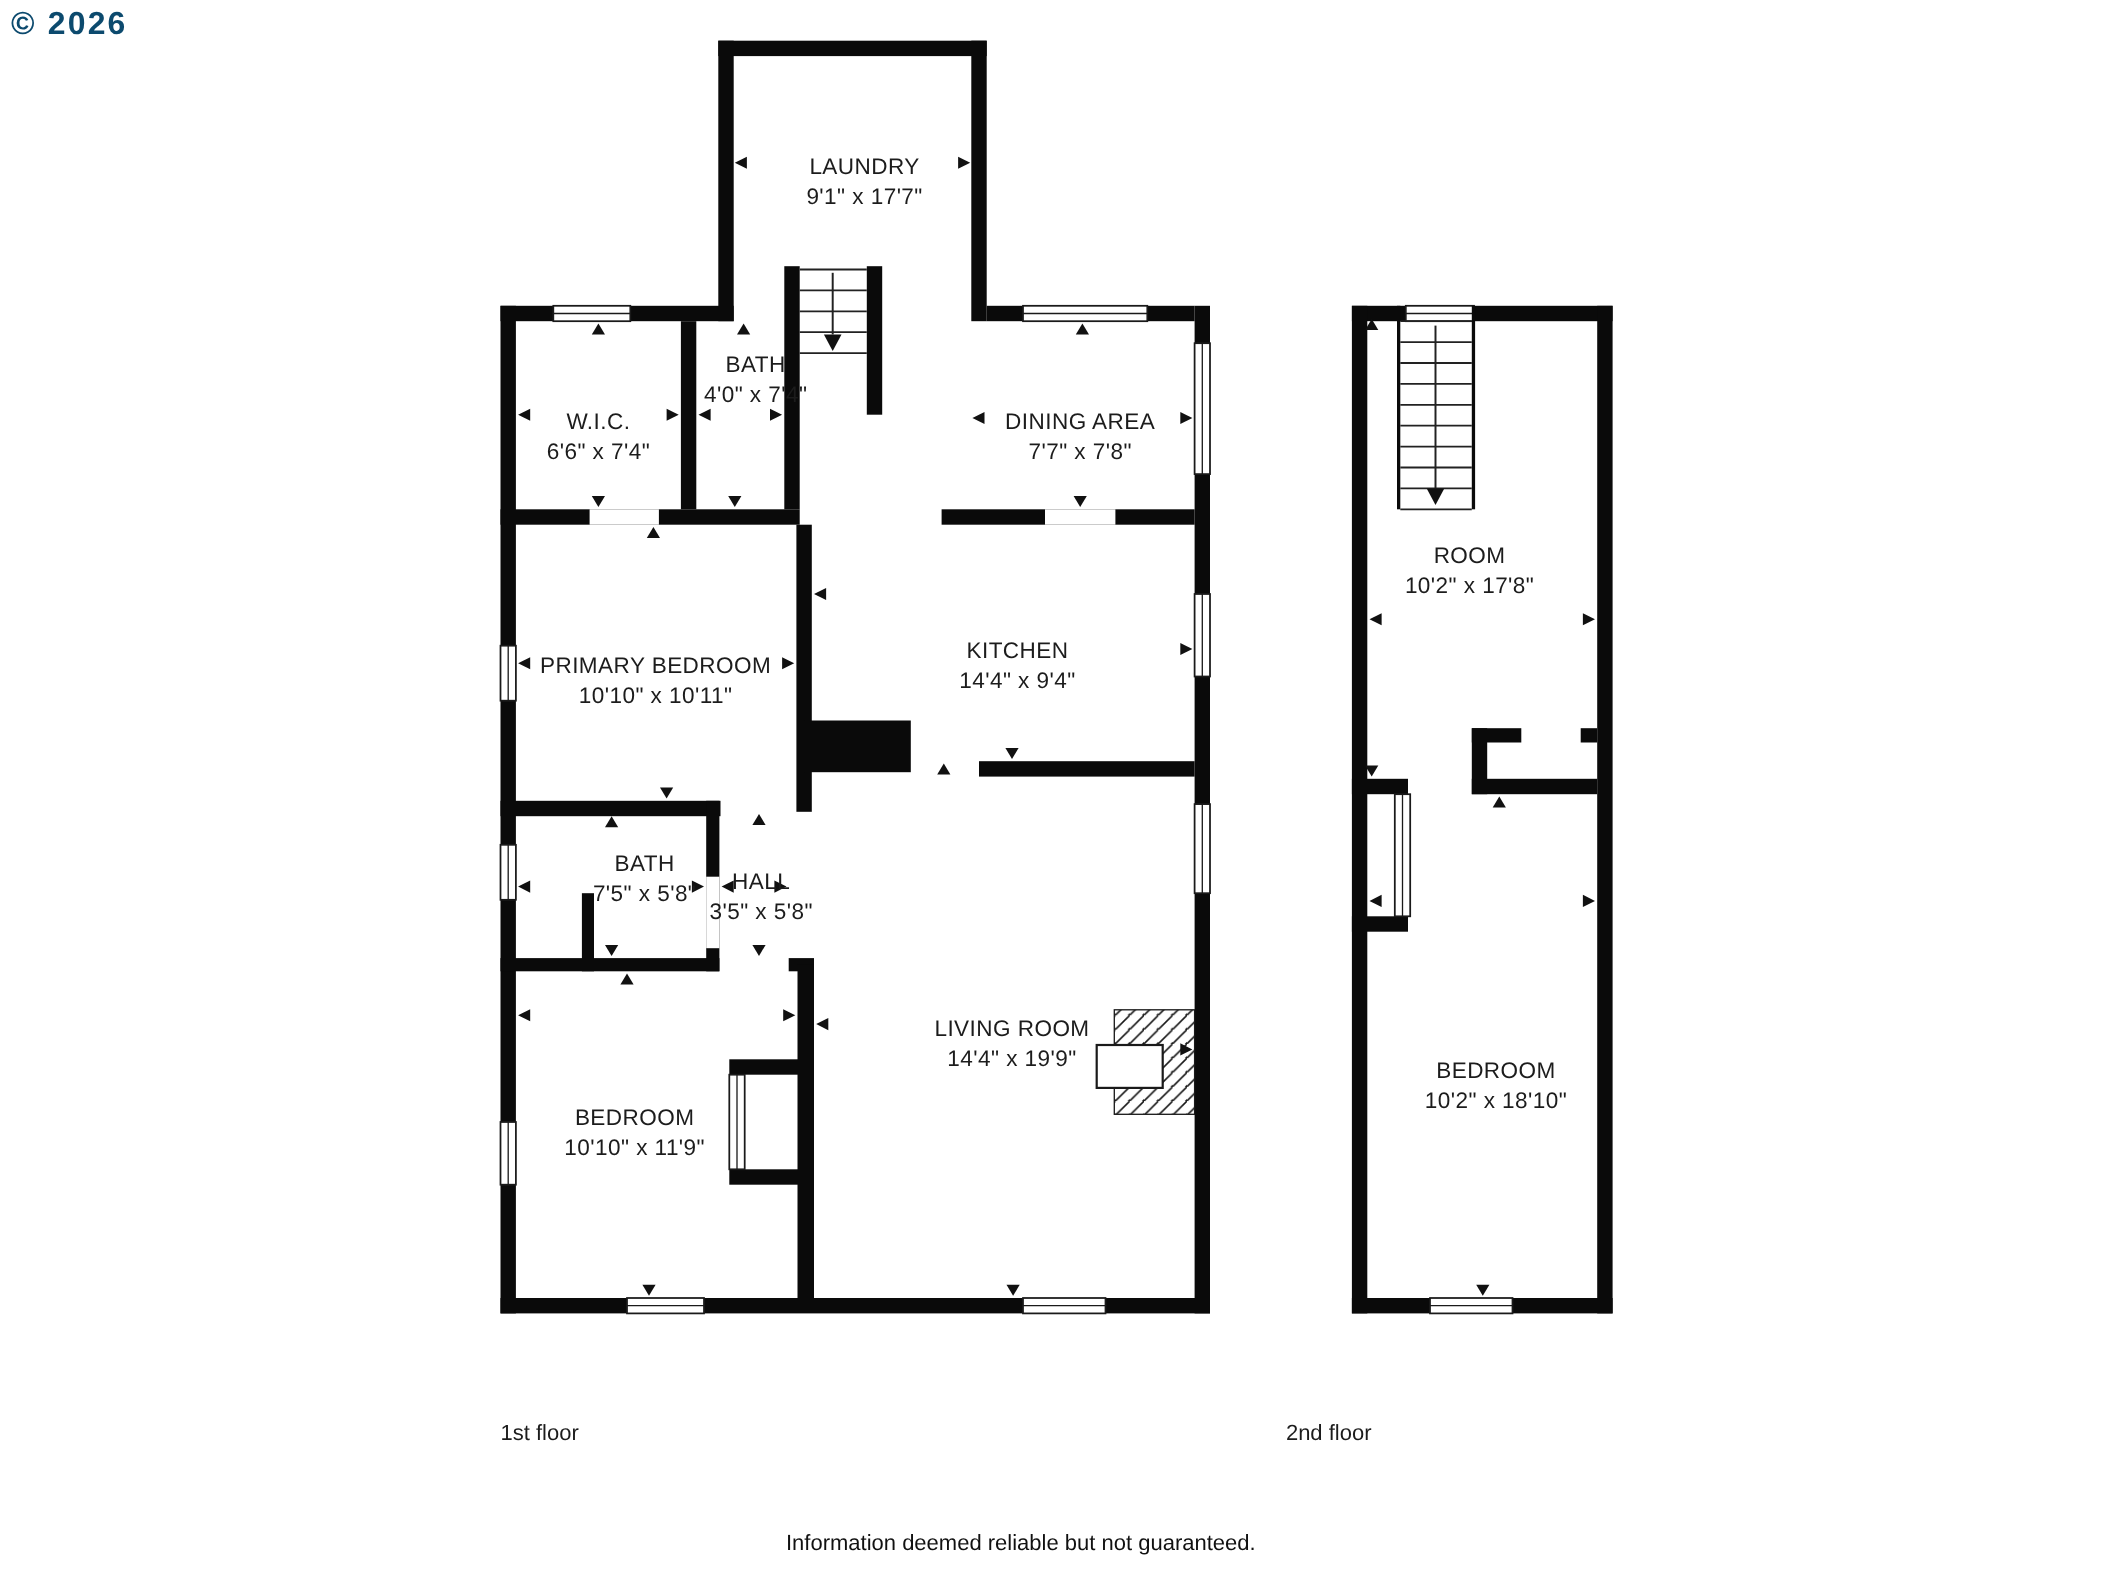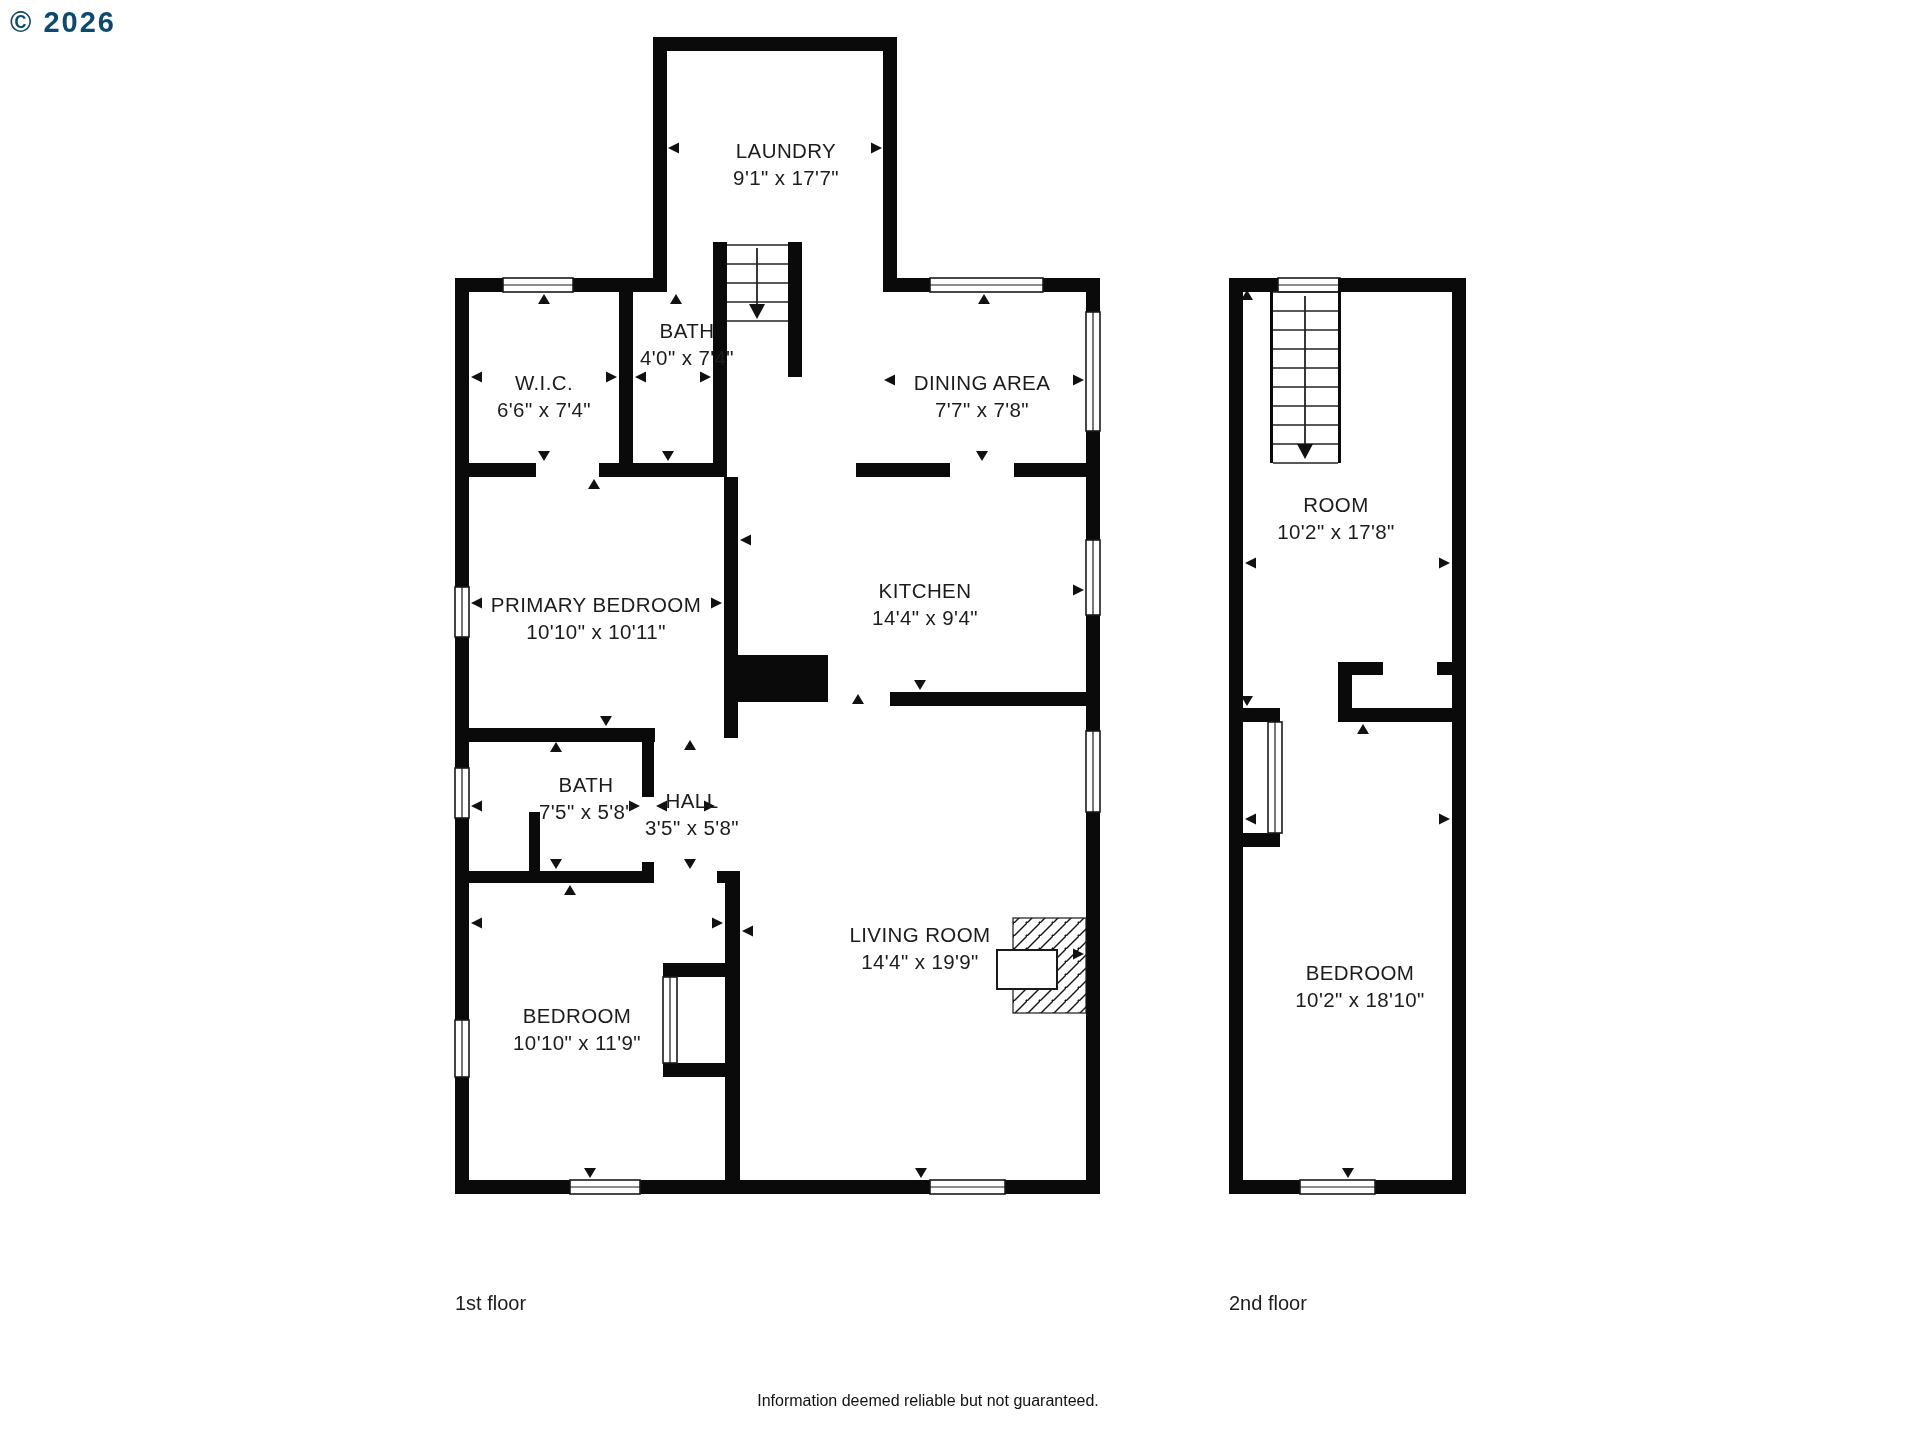--- a/index.html
+++ b/index.html
@@ -3,23 +3,23 @@
 <meta charset="utf-8">
 <style>
   html,body{margin:0;padding:0;background:#ffffff;}
   body{width:1920px;height:1440px;position:relative;font-family:"Liberation Sans",sans-serif;}
   .sheet{position:absolute;inset:0;background:#ffffff;overflow:hidden;}
   #plan{position:absolute;left:0;top:0;width:1920px;height:1440px;}
   .watermark{position:absolute;left:10px;top:6px;font-size:29px;font-weight:bold;
              color:#0c4a6e;letter-spacing:2px;}
   .floor-label{position:absolute;font-size:20px;color:#1c1c1c;margin-top:48px;}
   #floor1-label{left:455px;top:1244px;}
-  #floor2-label{left:1229px;top:1244px;}
+  #floor2-label{left:1169px;top:1244px;}
   .footer-note{position:absolute;left:0;top:1392px;width:1856px;text-align:center;
-               font-size:16px;color:#111;}
+               font-size:20px;color:#111;}
 </style>
 </head>
 <body>
 
 <div class="sheet">
 
   <svg id="plan" viewBox="0 0 1920 1440" xmlns="http://www.w3.org/2000/svg">
     <defs>
       <pattern id="hatch" patternUnits="userSpaceOnUse" width="13" height="13">
         <path d="M-3,16 L16,-3" stroke="#161616" stroke-width="1.4"></path>

